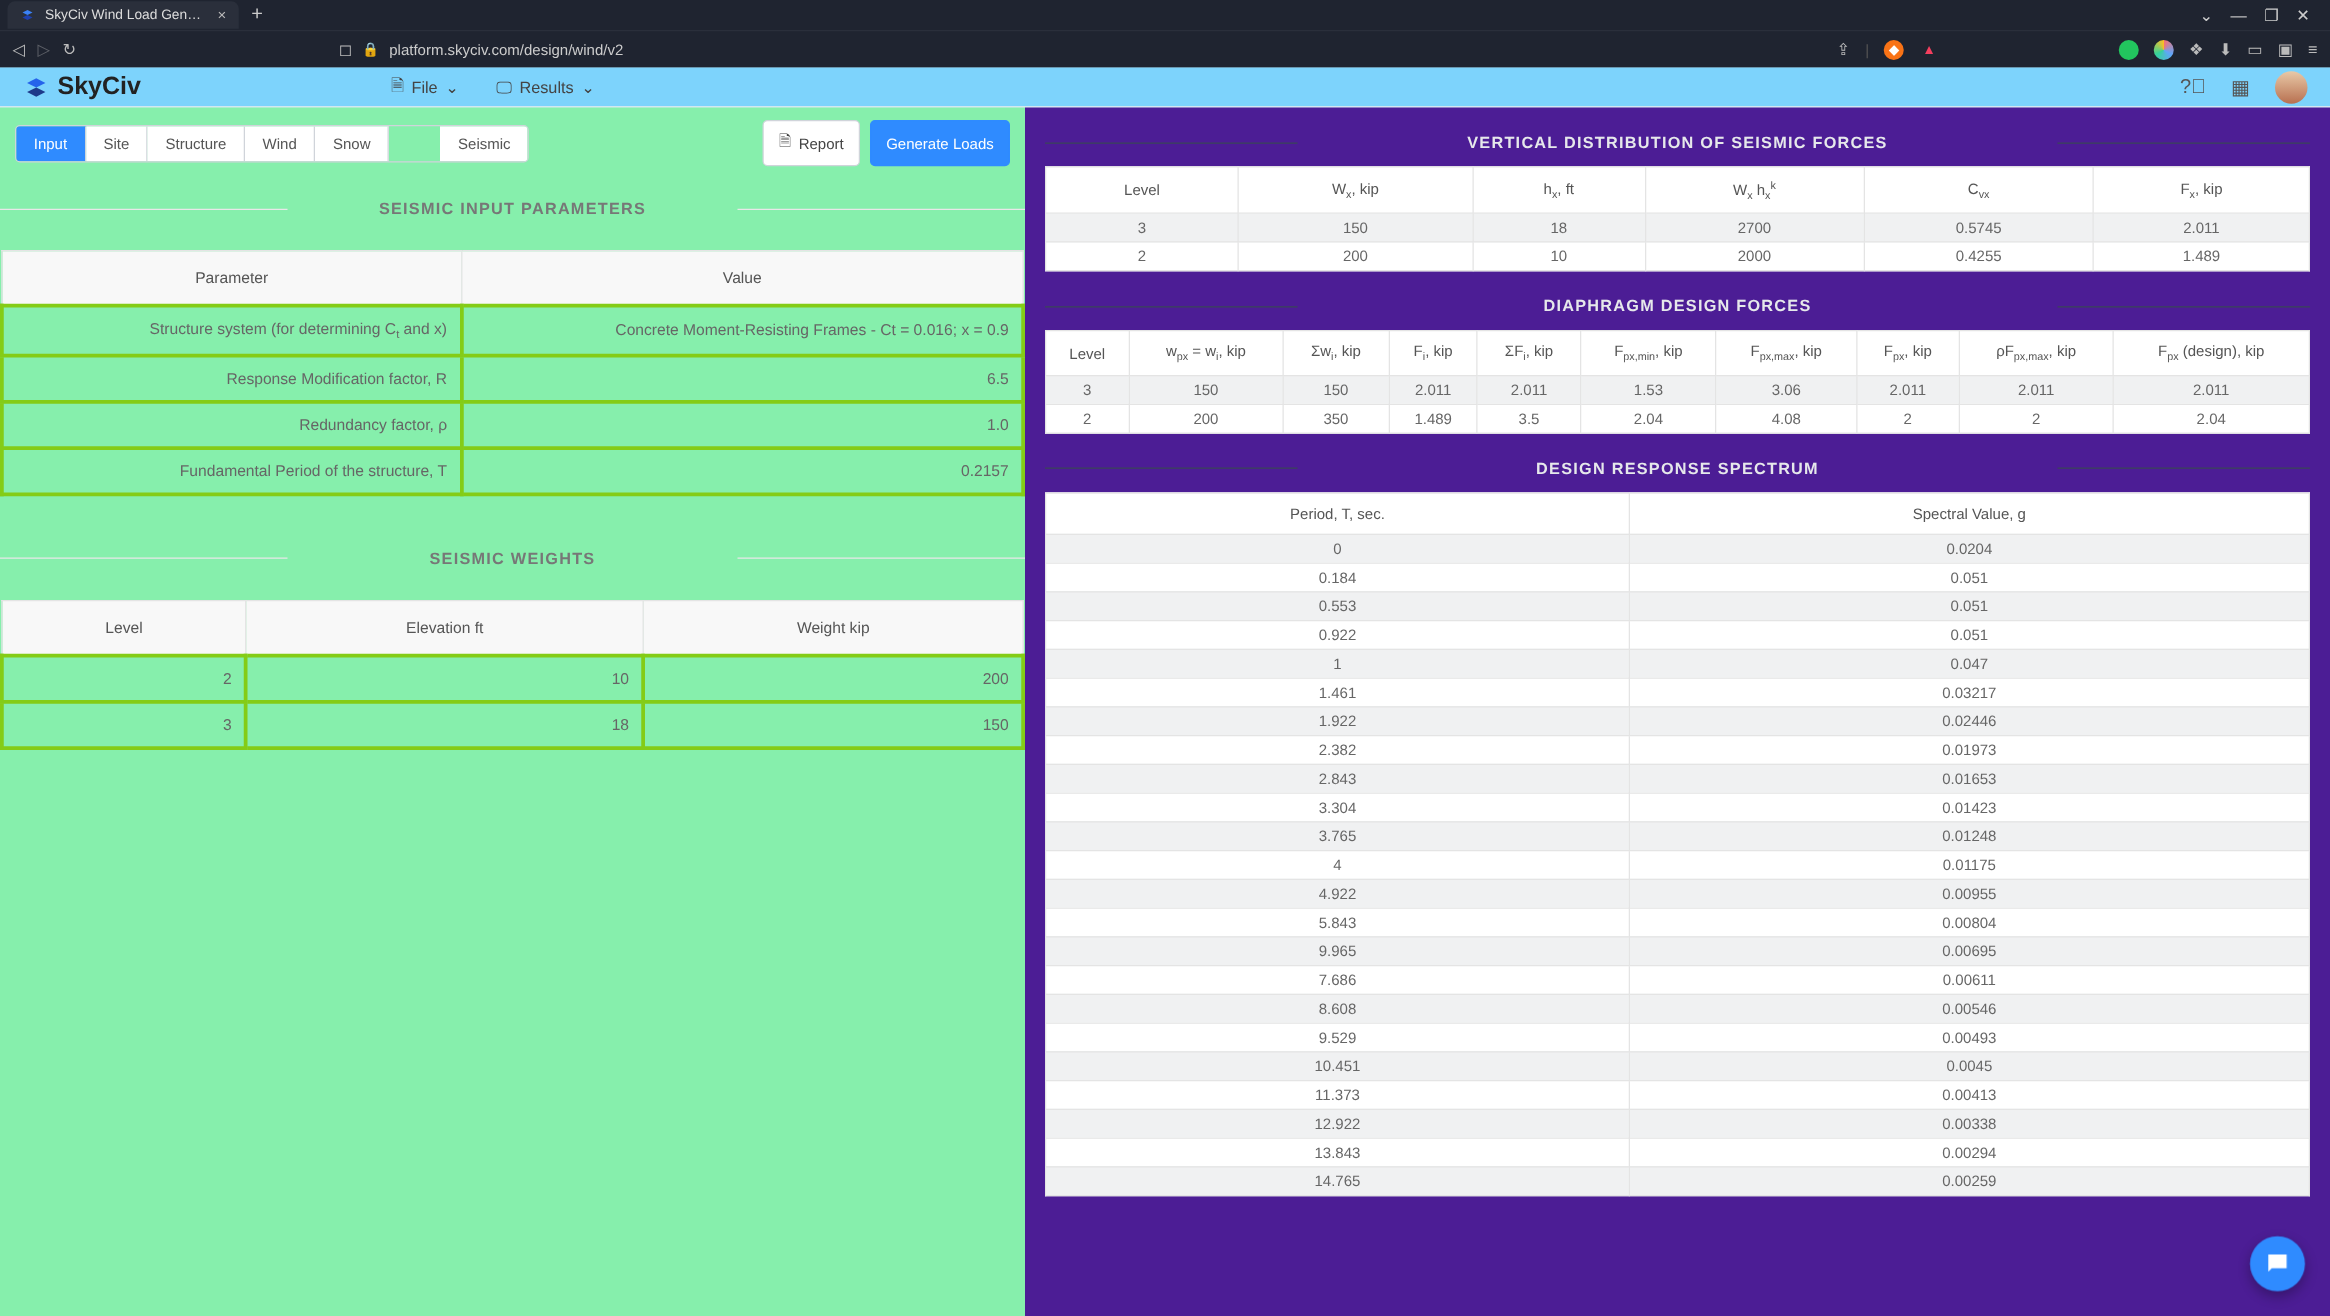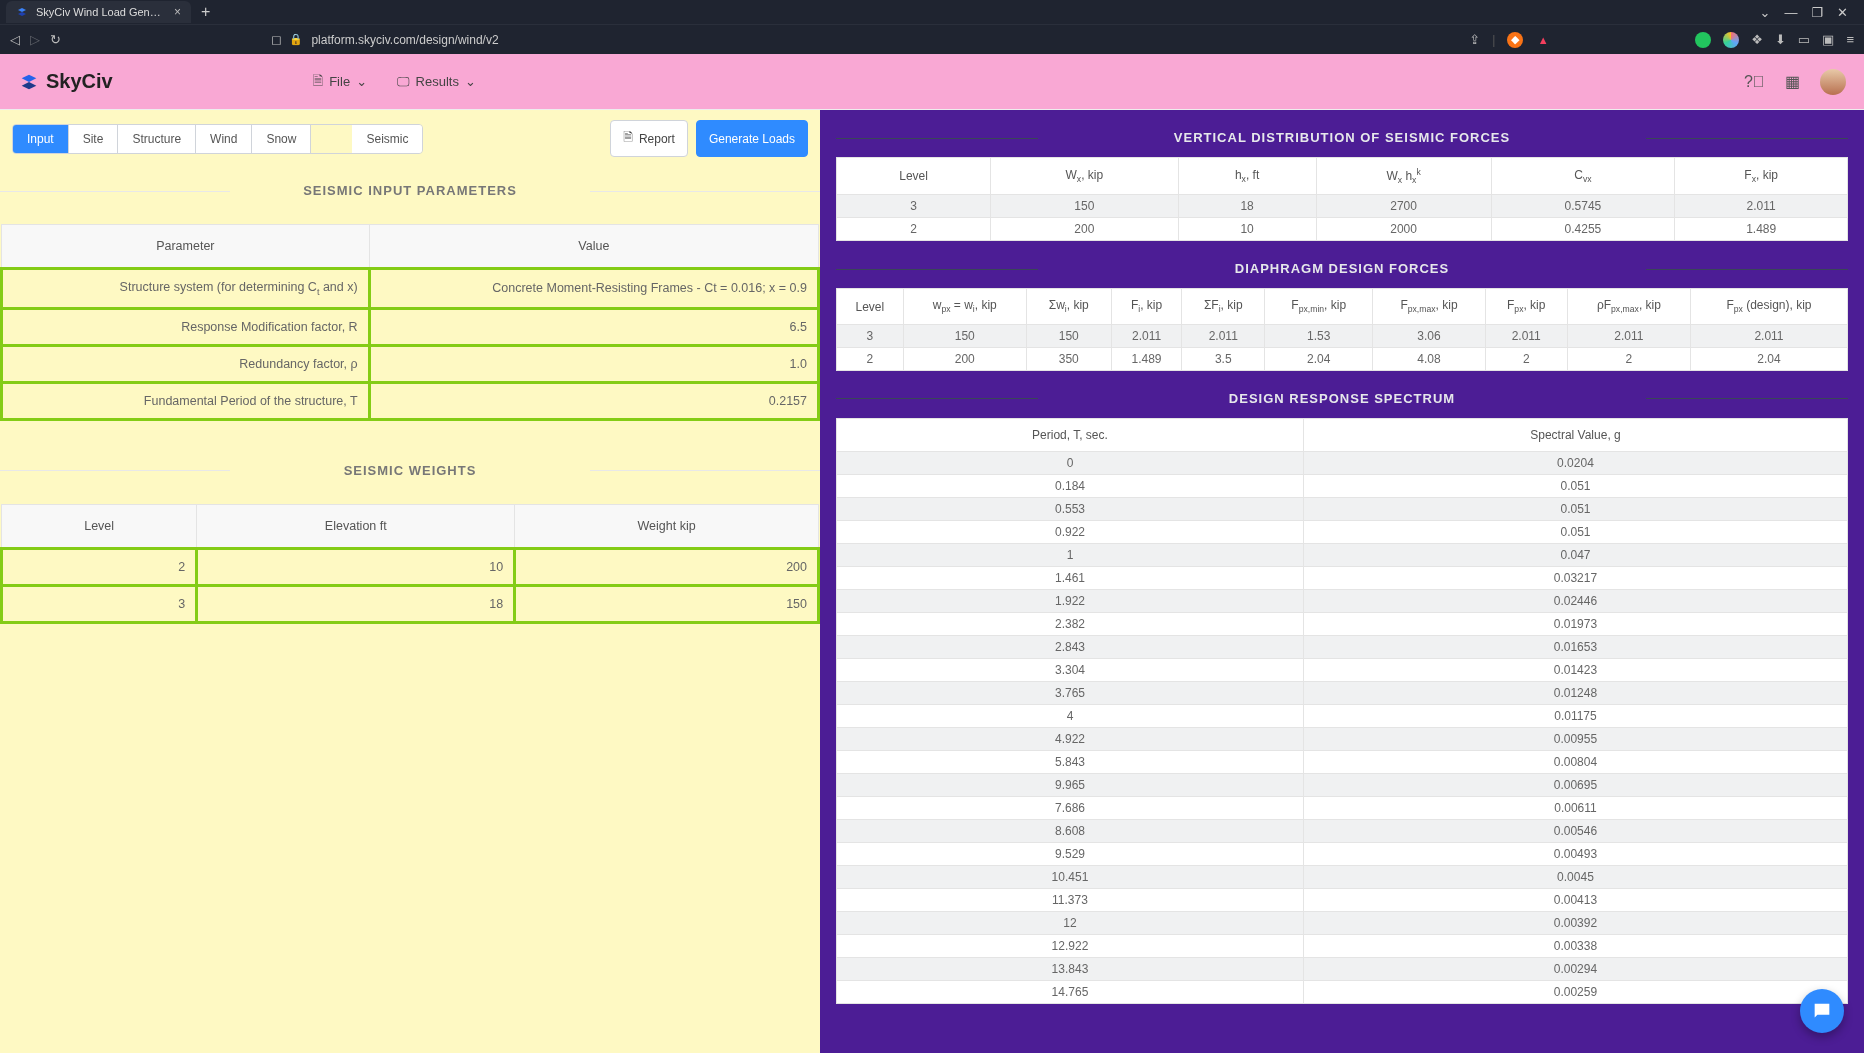--- a/index.html
+++ b/index.html
@@ -18,32 +18,32 @@
   .winctrl span { cursor:pointer; font-size:13px; }
   .addrbar { display:flex; align-items:center; height:30px; padding:0 10px; gap:10px; background:#1f2430; border-top:1px solid #2a2f3b; }
   .nav-ico { color:#bbb; font-size:13px; cursor:pointer; }
   .addrarea { flex:0 0 auto; margin-left:200px; display:flex; align-items:center; gap:8px; color:#bbb; }
   .addrarea .lock { font-size:11px; }
   .addrarea .url { font-size:12px; color:#ccc; }
   .rightext { margin-left:auto; display:flex; gap:12px; align-items:center; color:#bbb; }
   .ext-ico { width:16px; height:16px; display:inline-flex; align-items:center; justify-content:center; border-radius:50%; font-size:11px; }
 
   
-  .app-header { height:56px; display:flex; align-items:center; padding:0 18px; border-bottom:1px solid #eee; background:#f9a8d4; }
+  .app-header { height:32px; display:flex; align-items:center; padding:0 18px; border-bottom:1px solid #eee; background:#7dd3fc; }
   .logo { display:flex; align-items:center; gap:6px; font-weight:700; font-size:20px; color:#222; }
   .logo svg { width:22px; height:22px; }
   .hmenu { display:flex; gap:30px; margin-left:200px; color:#444; font-size:13px; }
   .hmenu .mi { display:flex; align-items:center; gap:6px; cursor:pointer; }
   .hspacer { flex:1; }
   .hicon { color:#555; font-size:16px; margin-left:20px; cursor:pointer; }
   .avatar { width:26px; height:26px; border-radius:50%; background:linear-gradient(#e8c9a8,#b87050); margin-left:20px; }
 
   
   .main { flex:1; display:flex; min-height:0; }
-  .left { flex:0 0 820px; display:flex; flex-direction:column; background:#fef9c3; overflow:auto; }
+  .left { flex:0 0 820px; display:flex; flex-direction:column; background:#86efac; overflow:auto; }
   .right { flex:1; background:#4c1d95; color:#ddd; overflow:auto; padding:0 16px 30px 16px; position:relative; }
 
   
   .ltoolbar { display:flex; align-items:center; padding:10px 12px 8px 12px; gap:4px; }
   .tabs { display:flex; border:1px solid #d0d4da; border-radius:4px; overflow:hidden; }
   .tabs button { background:#fff; border:none; border-right:1px solid #d0d4da; padding:7px 14px; font-size:12px; color:#555; cursor:pointer; }
   .tabs button:last-child { border-right:none;margin-left:41px; }
   .tabs button.active { background:#2f8bff; color:#fff; }
   .rt-buttons { margin-left:auto; display:flex; gap:8px; }
   .btn { border:1px solid #d0d4da; background:#fff; border-radius:4px; padding:7px 12px; font-size:12px; color:#444; cursor:pointer; display:flex; align-items:center; gap:6px; }
@@ -390,24 +390,20 @@
           </tr>
           <tr>
             <td>10.451</td>
             <td>0.0045</td>
           </tr>
           <tr>
             <td>11.373</td>
             <td>0.00413</td>
           </tr>
           <tr>
-            <td>12</td>
-            <td>0.00392</td>
-          </tr>
-          <tr>
             <td>12.922</td>
             <td>0.00338</td>
           </tr>
           <tr>
             <td>13.843</td>
             <td>0.00294</td>
           </tr>
           <tr>
             <td>14.765</td>
             <td>0.00259</td>

